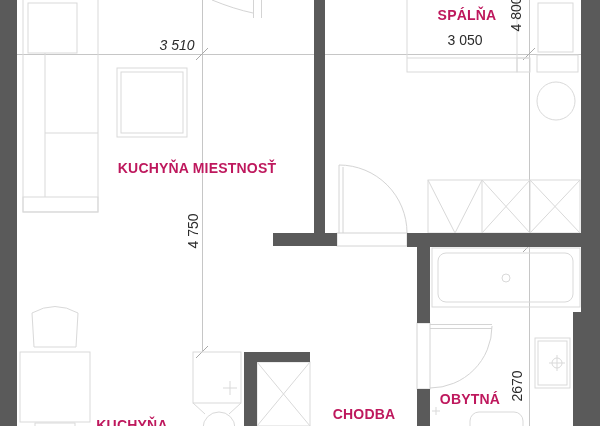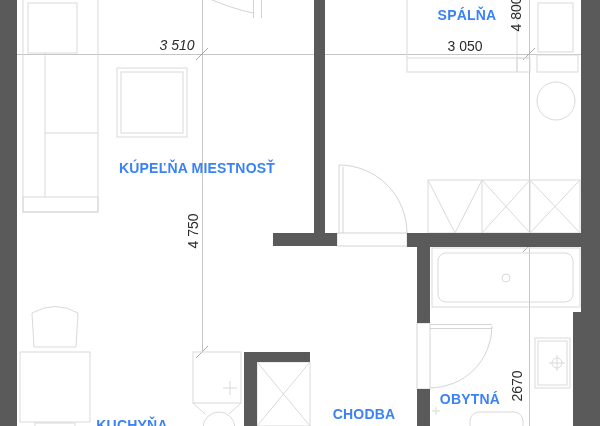--- a/index.html
+++ b/index.html
@@ -8,21 +8,21 @@
     width:600px;height:426px;
     background:#ffffff;
     overflow:hidden;
     font-family:"Liberation Sans",sans-serif;
   }
   .plan svg{position:absolute;left:0;top:0;}
   .label{
     position:absolute;
     transform:translate(-50%,-50%);
     white-space:nowrap;
-    color:#3b82f6;
+    color:#be185d;
     font-size:14px;
     line-height:1;
     z-index:5;
   }
   .label.bold{font-weight:700;letter-spacing:.2px;}
   .label.dim{color:#2b2b2b;font-weight:400;}
   .label.rot{transform:translate(-50%,-50%) rotate(-90deg);}
 </style>
 </head>
 <body>
@@ -156,25 +156,25 @@
       <rect x="314" y="0" width="11" height="233"></rect>
       <rect x="273" y="233" width="64" height="13"></rect>
       <rect x="407" y="233" width="175" height="14"></rect>
       <rect x="417" y="247" width="13" height="76"></rect>
       <rect x="417" y="389" width="13" height="37"></rect>
       <rect x="244" y="352" width="66" height="10"></rect>
       <rect x="244" y="352" width="13" height="74"></rect>
     </g>
   </svg>
 
-  <div class="label bold" style="left:197px;top:168px;">KÚPEĽŇA MIESTNOSŤ</div>
+  <div class="label bold" style="left:197px;top:168px;">KUCHYŇA MIESTNOSŤ</div>
   <div class="label bold" style="left:467px;top:15px;">SPÁLŇA</div>
   <div class="label bold" style="left:364px;top:414px;">CHODBA</div>
   <div class="label bold" style="left:470px;top:399px;">OBYTNÁ</div>
   <div class="label bold" style="left:132px;top:425px;">KUCHYŇA</div>
 
   <div class="label dim" style="left:177px;top:45px;font-style:italic;">3 510</div>
-  <div class="label dim" style="left:465px;top:46px;">3 050</div>
+  <div class="label dim" style="left:465px;top:40px;">3 050</div>
   <div class="label dim rot" style="left:516px;top:14px;">4 800</div>
   <div class="label dim rot" style="left:193px;top:231px;">4 750</div>
   <div class="label dim rot" style="left:517px;top:386px;">2670</div>
 
 </div>
 
 </body></html>

